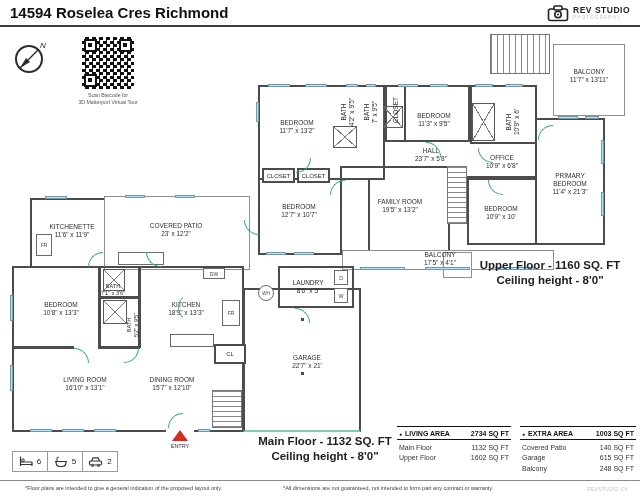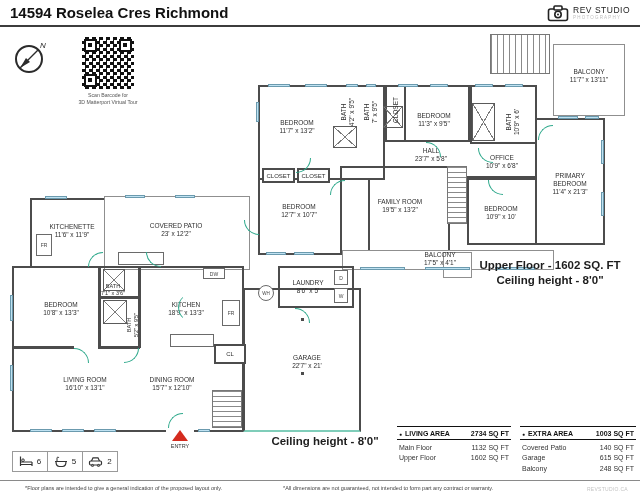--- a/index.html
+++ b/index.html
@@ -17,21 +17,21 @@
   .stairs-v{position:absolute;border:1.5px solid #777;background:repeating-linear-gradient(90deg,#8a8a8a 0 1px,transparent 1px 6px);box-sizing:border-box;background-color:#fff;}
   .stairs-h{position:absolute;border:1.5px solid #777;background:repeating-linear-gradient(0deg,#8a8a8a 0 1px,transparent 1px 5px);box-sizing:border-box;background-color:#fff;}
   .shower{position:absolute;border:1.5px solid #5a5a5a;box-sizing:border-box;background:
     linear-gradient(to top right,transparent calc(50% - 0.5px),#7a7a7a calc(50% - 0.5px) calc(50% + 0.5px),transparent calc(50% + 0.5px)),
     linear-gradient(to bottom right,transparent calc(50% - 0.5px),#7a7a7a calc(50% - 0.5px) calc(50% + 0.5px),transparent calc(50% + 0.5px));}
   .door{position:absolute;width:15px;height:15px;border-left:1.2px solid #2fa98c;border-bottom:1.2px solid #2fa98c;border-bottom-left-radius:100%;box-sizing:border-box;z-index:6;}
   .floor-title{position:absolute;transform:translate(-50%,0);text-align:center;font-weight:bold;font-size:11.5px;color:#1d1d1d;line-height:1.3;white-space:nowrap;z-index:7;}
   .hdr-title{position:absolute;left:10px;top:4px;font-weight:bold;font-size:15px;color:#111;}
   .hdr-line{position:absolute;left:0;top:25px;width:640px;height:2px;background:#3c3c3c;}
   .logo{position:absolute;right:10px;top:5px;display:flex;align-items:center;gap:4px;}
-  .logo-text1{font-weight:normal;font-size:8.5px;color:#222;letter-spacing:0.5px;line-height:1;}
+  .logo-text1{font-weight:bold;font-size:8.5px;color:#222;letter-spacing:0.5px;line-height:1;}
   .logo-text2{font-size:4.5px;color:#c0c0c0;letter-spacing:1.2px;line-height:1;margin-top:1.5px;}
   .qr{position:absolute;left:82px;top:37px;width:52px;height:52px;background:repeating-conic-gradient(#111 0% 25%,#fff 0% 50%) 0 0/7px 7px;outline:2px solid #fff;}
   .qr-eye{position:absolute;width:13px;height:13px;border:2.5px solid #111;background:#fff;box-sizing:border-box;}
   .qr-eye::after{content:"";position:absolute;left:2px;top:2px;width:4px;height:4px;background:#111;}
   .qr-cap{position:absolute;transform:translate(-50%,0);font-size:5.2px;color:#555;text-align:center;white-space:nowrap;}
   .stats{position:absolute;left:12px;top:451px;width:106px;height:21px;border:1px solid #9a9a9a;display:flex;box-sizing:border-box;}
   .stat-cell{flex:1;display:flex;align-items:center;justify-content:center;gap:4px;border-right:1px solid #9a9a9a;}
   .stat-cell:last-child{border-right:none;}
   .stat-num{font-size:8px;color:#222;}
   .tbl{position:absolute;font-size:7px;color:#333;}
@@ -180,21 +180,21 @@
     </div>
   <div class="rlabel" style="left:440px;top:259px;">
       <span style="display:block">BALCONY</span>
       <span style="display:block">17'5" x 4'1"</span>
     </div>
   <div class="rlabel" style="left:589px;top:76px;">
       <span style="display:block">BALCONY</span>
       <span style="display:block">11'7" x 13'11"</span>
     </div>
   <div class="floor-title" style="left:550px;top:258px;">
-    <div>Upper Floor - 1602 SQ. FT</div>
+    <div>Upper Floor - 1160 SQ. FT</div>
     <div>Ceiling height - 8'0"</div>
   </div>
 </div>
 
 <div>
 
   <div class="room" style="left:30px;top:198px;width:76px;height:70px;"></div>
   <div class="thin" style="left:104px;top:196px;width:146px;height:74px;"></div>
   <div class="room" style="left:12px;top:266px;width:232px;height:166px;"></div>
   <div class="room" style="left:278px;top:266px;width:76px;height:42px;"></div>
@@ -276,20 +276,21 @@
       <span style="display:block">LAUNDRY</span>
       <span style="display:block">8'6" x 5'</span>
     </div>
   <div class="rlabel" style="left:307px;top:362px;">
       <span style="display:block">GARAGE</span>
       <span style="display:block">22'7" x 21'</span>
     </div>
   <div class="entry-tri"></div>
   <div class="entry-lbl">ENTRY</div>
   <div class="floor-title" style="left:325px;top:434px;">
+    <div>Main Floor - 1132 SQ. FT</div>
     <div>Ceiling height - 8'0"</div>
   </div>
 </div>
 
 <div class="stats">
   <div class="stat-cell">
     <span>
       <svg width="14" height="11" viewBox="0 0 14 11">
           <path d="M1.5 0.5 V10 M1.5 6 H13 M1.5 8.5 H13 M13 6 V10" stroke="#333" stroke-width="1.2" fill="none"></path>
           <circle cx="4" cy="4.2" r="1.3" fill="none" stroke="#333" stroke-width="1"></circle>

